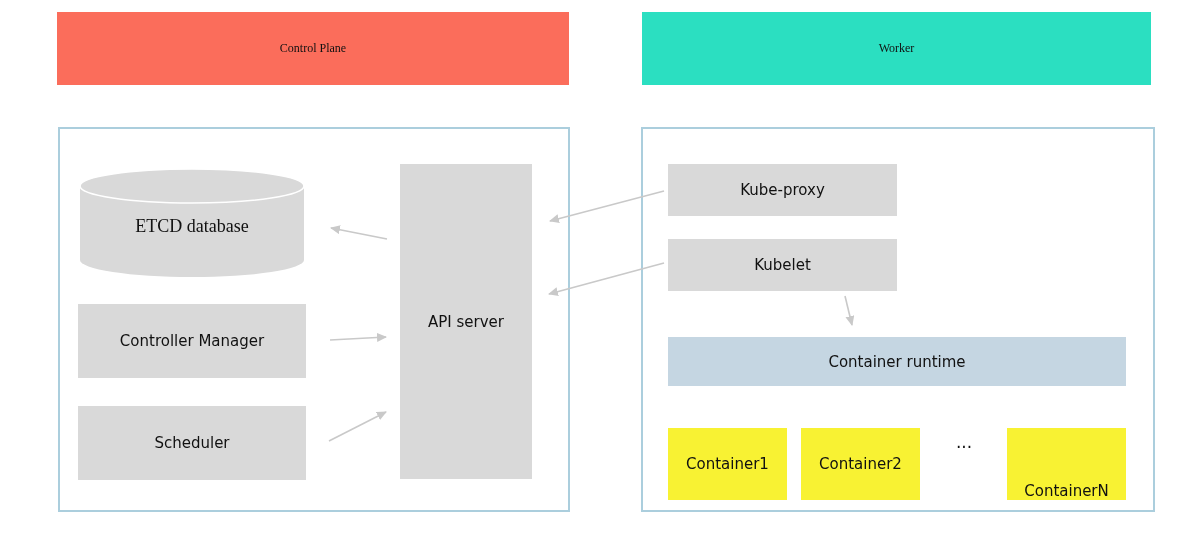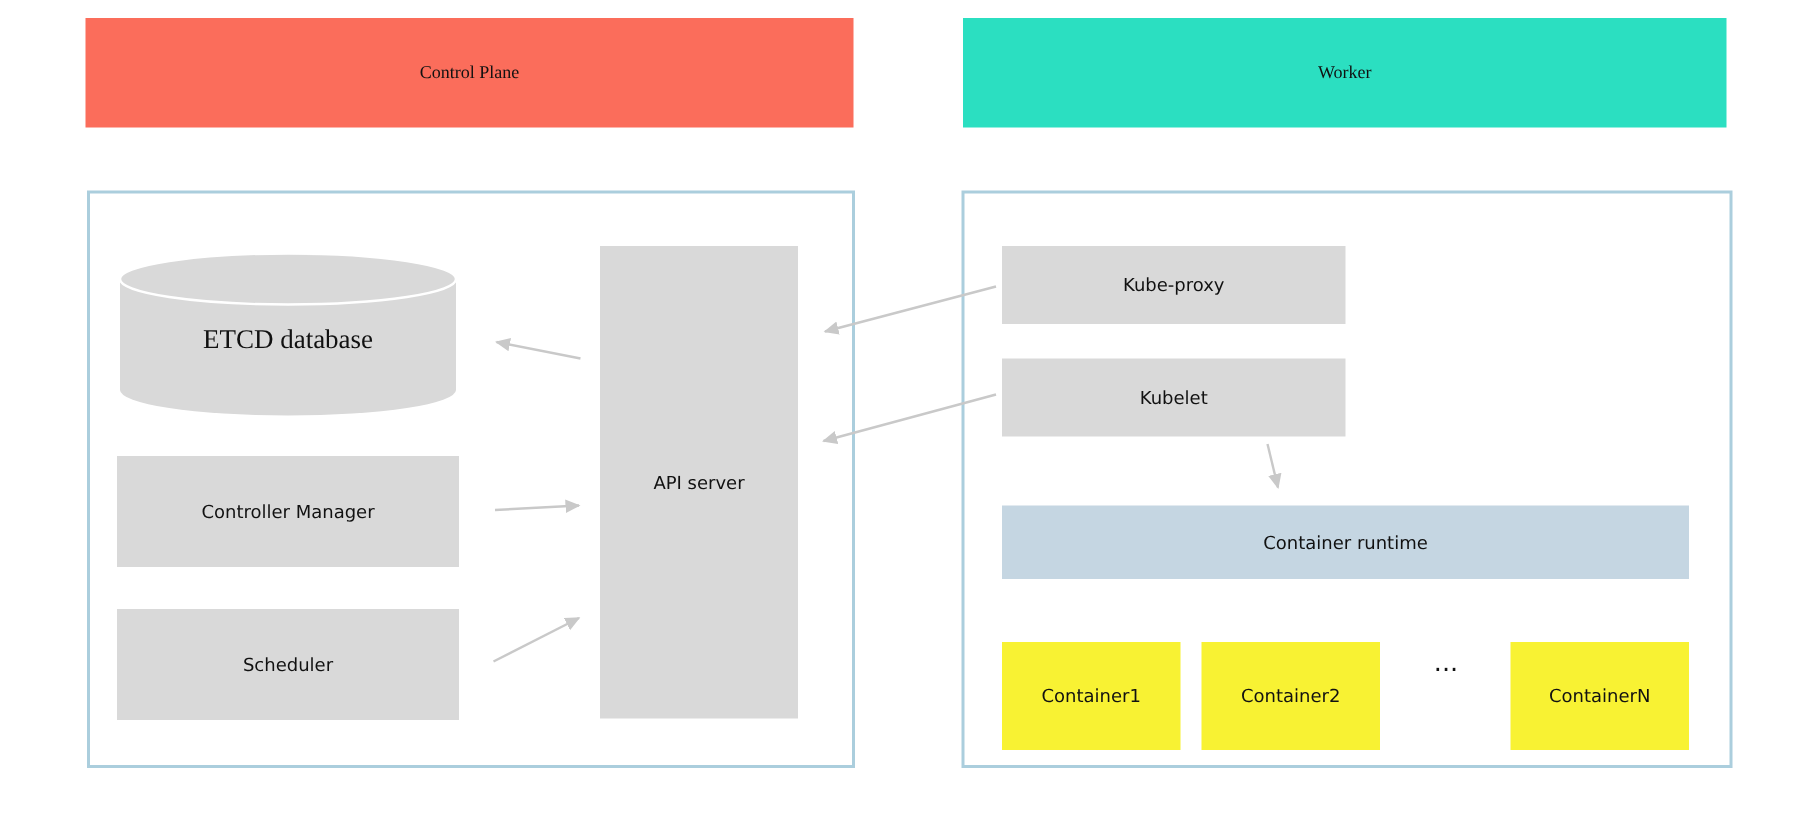--- a/index.html
+++ b/index.html
@@ -38,34 +38,34 @@
   }
   .group-box.left  { left: 58px;  width: 508px; }
   .group-box.right { left: 641px; width: 510px; }
 
   .node {
     position: absolute;
     background: #D9D9D9;
     display: flex;
     align-items: center;
     justify-content: center;
-    font-size: 12px;
+    font-size: 15px;
     color: #111111;
     text-align: center;
   }
   .node.cm        { left: 78px;  top: 304px; width: 228px; height: 74px; }
   .node.sched     { left: 78px;  top: 406px; width: 228px; height: 74px; }
   .node.api       { left: 400px; top: 164px; width: 132px; height: 315px; }
   .node.kproxy    { left: 668px; top: 164px; width: 229px; height: 52px; }
   .node.kubelet   { left: 668px; top: 239px; width: 229px; height: 52px; }
   .node.runtime   { left: 668px; top: 337px; width: 458px; height: 49px; background: #C5D6E2; align-items: center; }
   .node.container { top: 428px; width: 119px; height: 72px; background: #F8F233; }
   .node.c1 { left: 668px; }
   .node.c2 { left: 801px; }
-  .node.cn { left: 1007px; }
+  .node.cn { left: 1007px; align-items: flex-end; }
 
   .ellipsis {
     position: absolute;
     left: 925px; top: 406px; width: 78px; height: 72px;
     display: flex; align-items: center; justify-content: center;
     font-size: 17px; color: #111111;
   }
 
   .cylinder {
     position: absolute;

